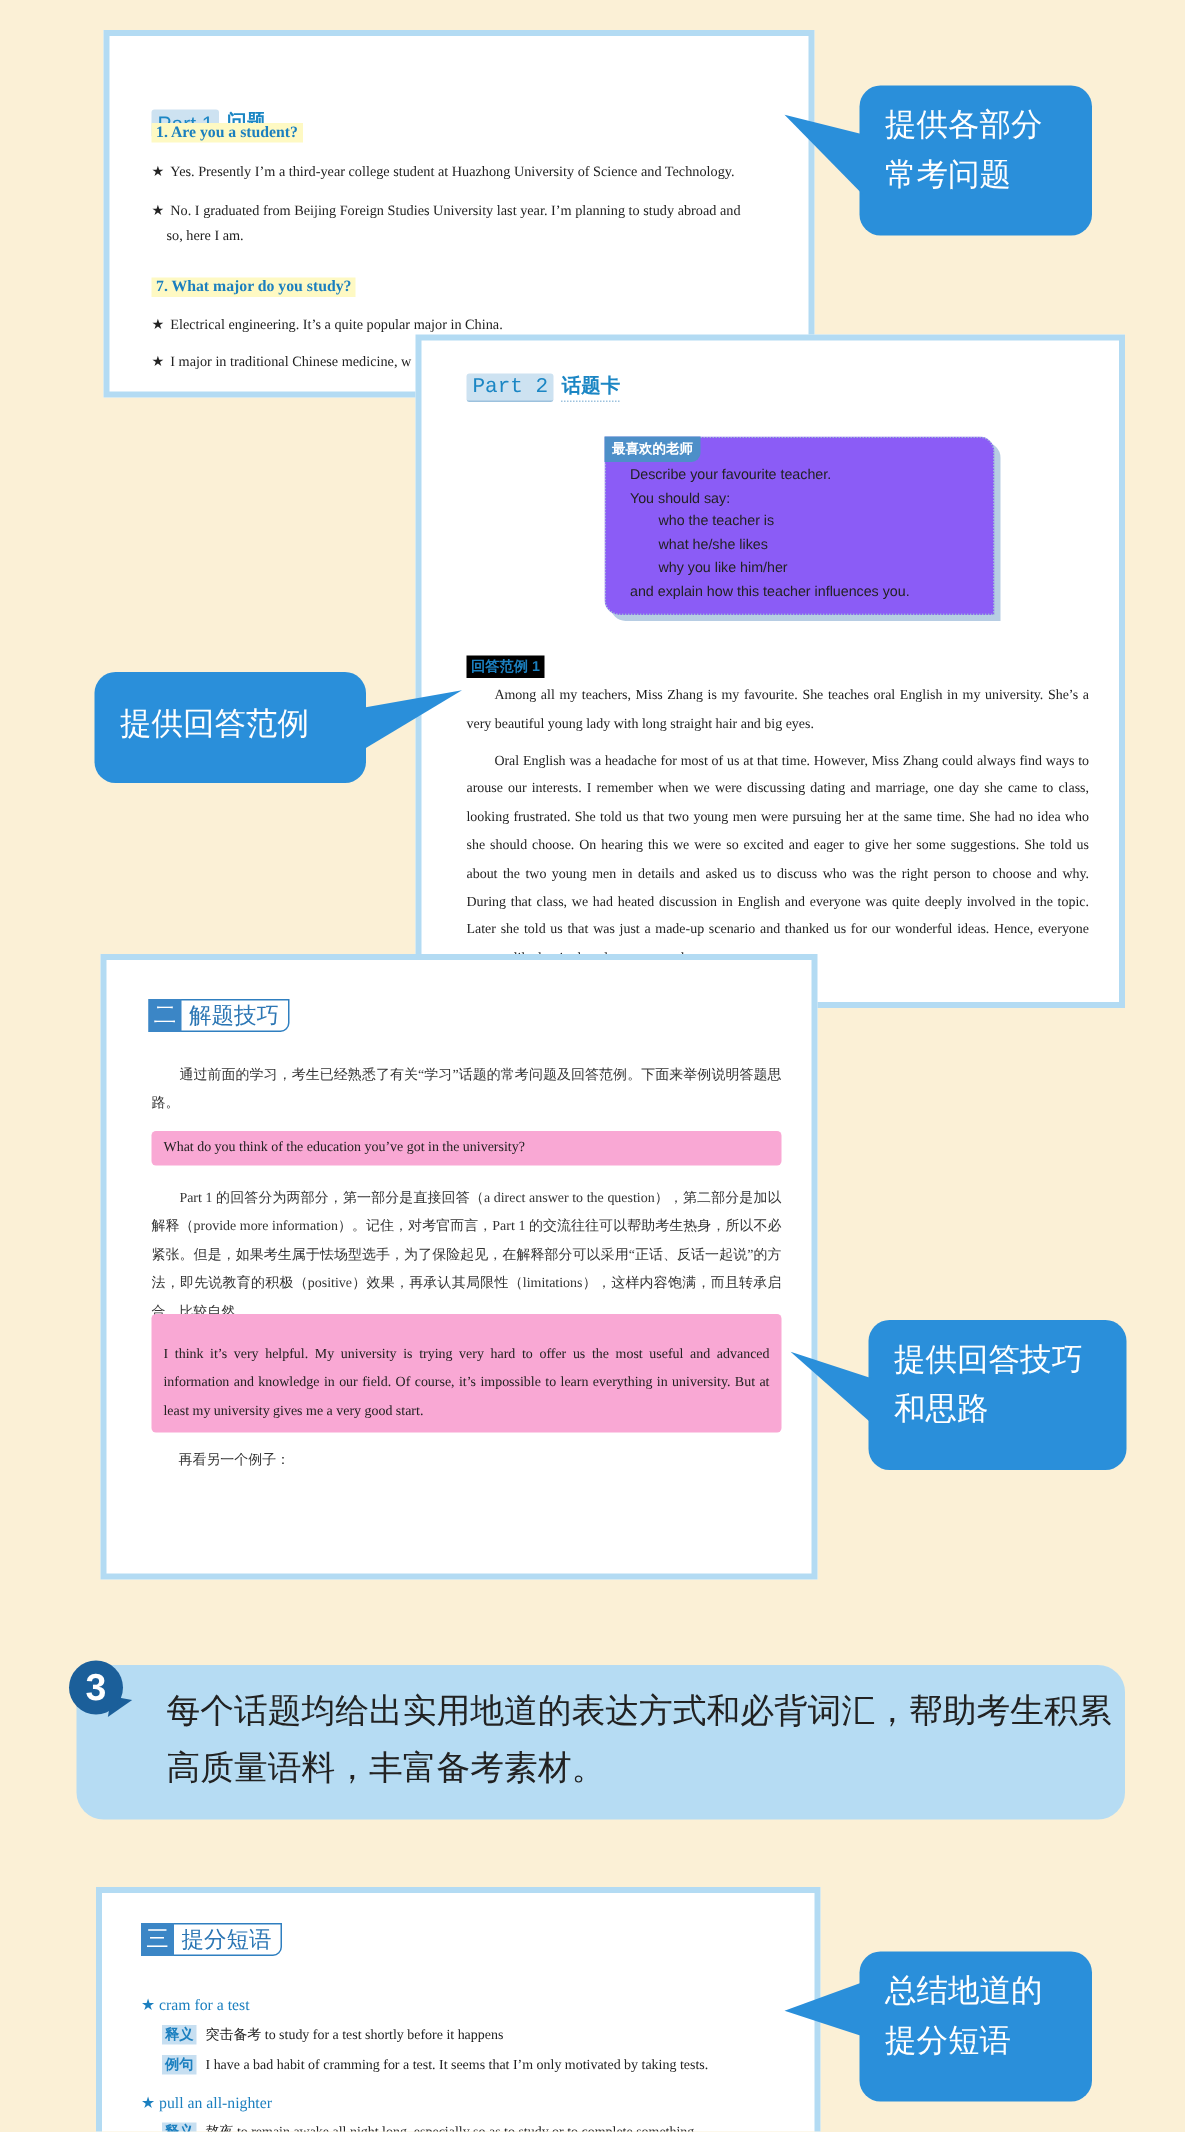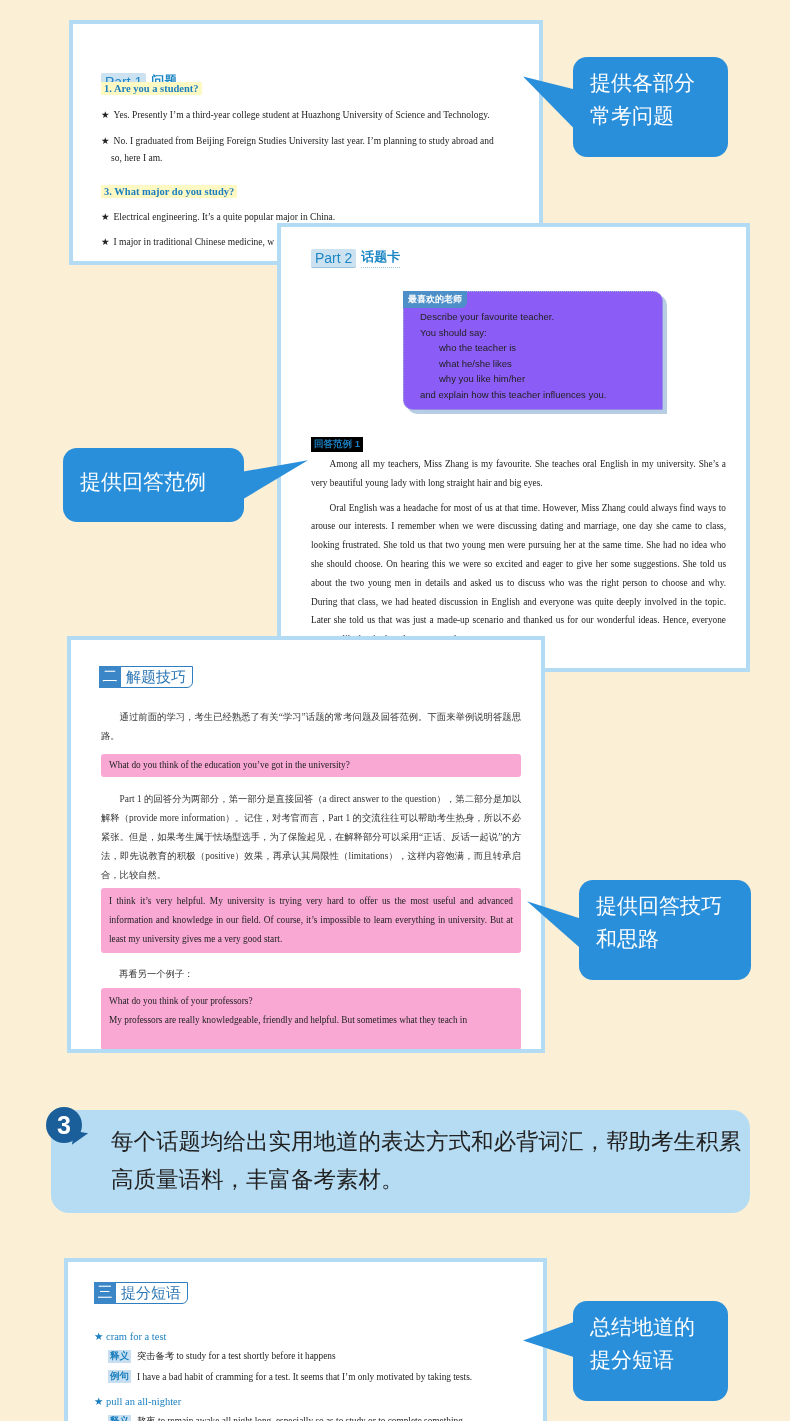--- a/index.html
+++ b/index.html
@@ -61,27 +61,27 @@
 
 <div class="page p1">
   <div class="part-tag" style="left:28px; top:16px;margin-top:32px;">
     <span class="pnum">Part 1</span>
     <span class="ptitle">问题</span>
   </div>
   <div class="qtag" style="left:28px; top:58px;">1. Are you a student?</div>
   <div class="ans" style="left:28px; top:82px;"><span class="star">★</span><span>Yes. Presently I’m a third-year college student at Huazhong University of Science and Technology.</span></div>
   <div class="ans" style="left:28px; top:108px;"><span class="star">★</span><span>No. I graduated from Beijing Foreign Studies University last year. I’m planning to study abroad and</span></div>
   <div class="ans" style="left:38px; top:125px;">so, here I am.</div>
-  <div class="qtag" style="left:28px; top:161px;">3. What major do you study?</div>
+  <div class="qtag" style="left:28px; top:161px;">7. What major do you study?</div>
   <div class="ans" style="left:28px; top:184px;"><span class="star">★</span><span>Electrical engineering. It’s a quite popular major in China.</span></div>
   <div class="ans" style="left:28px; top:209px;"><span class="star">★</span><span>I major in traditional Chinese medicine, w</span></div>
 </div>
 
 <div class="page p2">
-  <div class="part-tag" style="left:30px; top:21px;">
+  <div class="part-tag" style="left:30px; top:21px;font-family:Liberation Mono, monospace;">
     <span class="pnum">Part 2</span>
     <span class="ptitle">话题卡</span>
   </div>
   <div class="card">
     <div class="card-label">最喜欢的老师</div>
     <div class="card-lines">
       <div>Describe your favourite teacher.</div>
       <div>You should say:</div>
       <div class="ind">who the teacher is</div>
       <div class="ind">what he/she likes</div>
@@ -97,26 +97,22 @@
 </div>
 
 <div class="page p3">
   <div class="sec-head" style="left:28px; top:26px;">
     <span class="num">二</span>
     <span class="txt">解题技巧</span>
   </div>
   <div class="cn-para" style="left:30px; top:68px; width:420px; text-indent:2em;">通过前面的学习，考生已经熟悉了有关“学习”话题的常考问题及回答范例。下面来举例说明答题思路。</div>
   <div class="hl-box" style="left:30px; top:114px; width:420px;">What do you think of the education you’ve got in the university?</div>
   <div class="cn-para" style="left:30px; top:150px; width:420px; text-indent:2em;">Part 1 的回答分为两部分，第一部分是直接回答（a direct answer to the question），第二部分是加以解释（provide more information）。记住，对考官而言，Part 1 的交流往往可以帮助考生热身，所以不必紧张。但是，如果考生属于怯场型选手，为了保险起见，在解释部分可以采用“正话、反话一起说”的方法，即先说教育的积极（positive）效果，再承认其局限性（limitations），这样内容饱满，而且转承启合，比较自然。</div>
-  <div class="hl-box" style="left:30px; top:248px; width:420px; padding-top:4px; padding-bottom:4px; text-align:justify;">I think it’s very helpful. My university is trying very hard to offer us the most useful and advanced information and knowledge in our field. Of course, it’s impossible to learn everything in university. But at least my university gives me a very good start.</div>
+  <div class="hl-box" style="left:30px; top:236px; width:420px; padding-top:18px; padding-bottom:4px; text-align:justify;">I think it’s very helpful. My university is trying very hard to offer us the most useful and advanced information and knowledge in our field. Of course, it’s impossible to learn everything in university. But at least my university gives me a very good start.</div>
   <div class="cn-para" style="left:48px; top:325px;">再看另一个例子：</div>
-  <div class="hl-box" style="left:30px; top:348px; width:420px; height:62px; padding-top:4px;">
-    <div>What do you think of your professors?</div>
-    <div style="text-align:justify;">My professors are really knowledgeable, friendly and helpful. But sometimes what they teach in</div>
-  </div>
 </div>
 
 <div class="feature">
   <div class="fnum-tail"></div>
   <div class="fnum">3</div>
   <div class="ftext">每个话题均给出实用地道的表达方式和必背词汇，帮助考生积累高质量语料，丰富备考素材。</div>
 </div>
 
 <div class="page p4">
   <div class="sec-head" style="left:26px; top:20px;">

